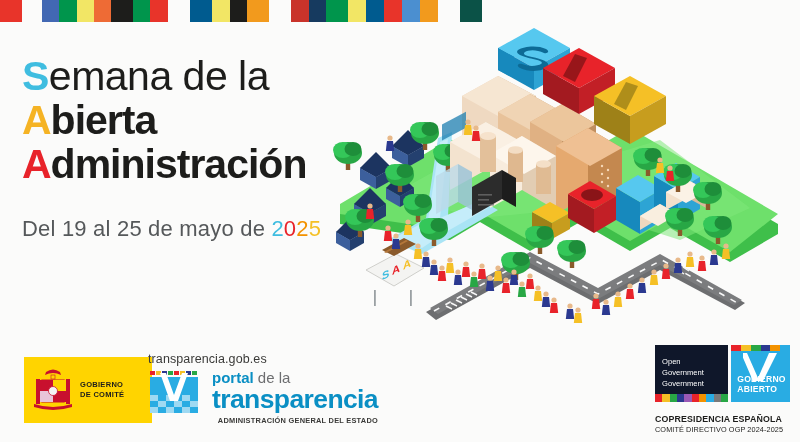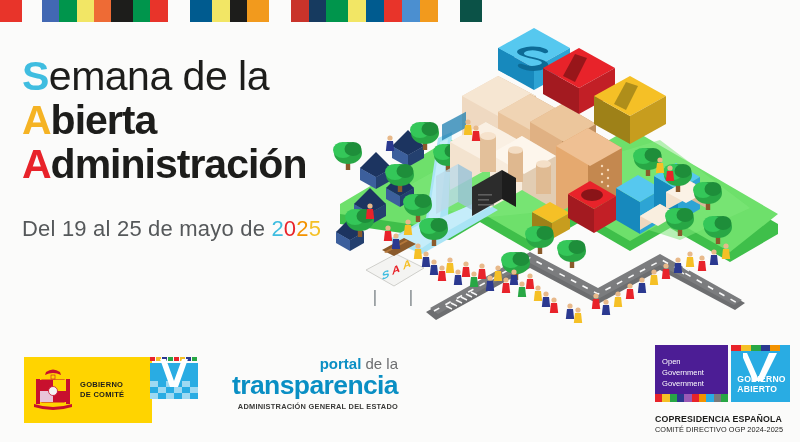--- a/index.html
+++ b/index.html
@@ -42,28 +42,28 @@
     background:#ffd400; display:flex; align-items:center; gap:6px; padding:0 8px;
   }
   #gob-logo .crest { width:42px; height:48px; }
   #gob-logo .gtext { font-size:7.5px; font-weight:700; color:#1d1d1b; line-height:1.35; letter-spacing:.3px; }
 
   #tp-logo { position:absolute; left:148px; top:352px; width:250px; height:78px; }
   #tp-url { font-size:12.5px; color:#3a3a38; letter-spacing:.1px; }
   #tp-body { display:flex; align-items:flex-start; gap:6px; margin-top:3px;}
   #tp-mark { width:58px; height:47px; flex:none; }
   #tp-words { padding-top:1px; }
-  #tp-w1 { font-size:15px; line-height:1; color:#0a8fc4; font-weight:700;text-align:right; }
+  #tp-w1 { font-size:15px; line-height:1; color:#0a8fc4; font-weight:700; }
   #tp-w1 .gray { color:#6d6e70; font-weight:400; }
-  #tp-w2 { font-size:26.5px; line-height:1; color:#0a8fc4; font-weight:700; letter-spacing:-.6px; margin-top:1px;margin-left:20px;}
+  #tp-w2 { font-size:26.5px; line-height:1; color:#0a8fc4; font-weight:700; letter-spacing:-.6px; margin-top:1px;}
   #tp-w3 { font-size:7.4px; color:#3a3a38; letter-spacing:.25px; text-align:right; margin-top:3px; font-weight:600;}
 
   #ogp-block { position:absolute; left:655px; top:345px; width:135px; }
   #ogp-row { display:flex; gap:3px; }
-  #ogp-dark { width:80px; height:57px; background:#4c1d95; position:relative; }
+  #ogp-dark { width:80px; height:57px; background:#0f172a; position:relative; }
   #ogp-dark .ogp-txt { position:absolute; left:7px; top:11px; color:#fff; font-size:7.6px; line-height:1.45; font-weight:400;}
   #ogp-dark .stripes { position:absolute; left:0; bottom:0; width:100%; height:8px; display:flex; }
   #ogp-dark .stripes i { flex:1; height:100%; }
   #ga-box { width:64px; height:57px; background:#29ace3; position:relative; }
   #ga-box .ga-stripes { position:absolute; top:0; left:0; width:100%; height:6px; display:flex; }
   #ga-box .ga-stripes i { flex:1; }
   #ga-box svg { position:absolute; left:12px; top:7px; }
   #ga-box .ga-txt { position:absolute; left:6px; bottom:8px; color:#fff; font-size:8.6px; font-weight:700; line-height:1.1; letter-spacing:.2px;}
   #ogp-cap1 { font-size:8.8px; font-weight:700; color:#1d1d1b; margin-top:12px; letter-spacing:.15px;}
   #ogp-cap2 { font-size:7.3px; color:#1d1d1b; margin-top:1px; letter-spacing:.1px;}
@@ -478,20 +478,21 @@
     <rect x="33" y="10" width="6" height="3" fill="#ffd400"></rect>
     <path d="M2 38 q19 6 38 0 l0 3 q-19 6 -38 0 z" fill="#c8102e"></path>
   </svg>
   <div class="gtext">
     <div>GOBIERNO</div>
     <div>DE COMITÉ</div>
   </div>
 </div>
 
 <div id="tp-logo">
+  <div id="tp-url">transparencia.gob.es</div>
   <div id="tp-body">
     <svg id="tp-mark" viewBox="0 0 58 47">
       <rect x="2" y="2" width="5" height="4" fill="#e8232a"></rect>
       <rect x="8" y="2" width="5" height="4" fill="#f5c026"></rect>
       <rect x="14" y="2" width="5" height="4" fill="#2b3990"></rect>
       <rect x="20" y="2" width="5" height="4" fill="#28a745"></rect>
       <rect x="26" y="2" width="5" height="4" fill="#e8232a"></rect>
       <rect x="32" y="2" width="5" height="4" fill="#f5c026"></rect>
       <rect x="38" y="2" width="5" height="4" fill="#2b3990"></rect>
       <rect x="44" y="2" width="5" height="4" fill="#28a745"></rect>

